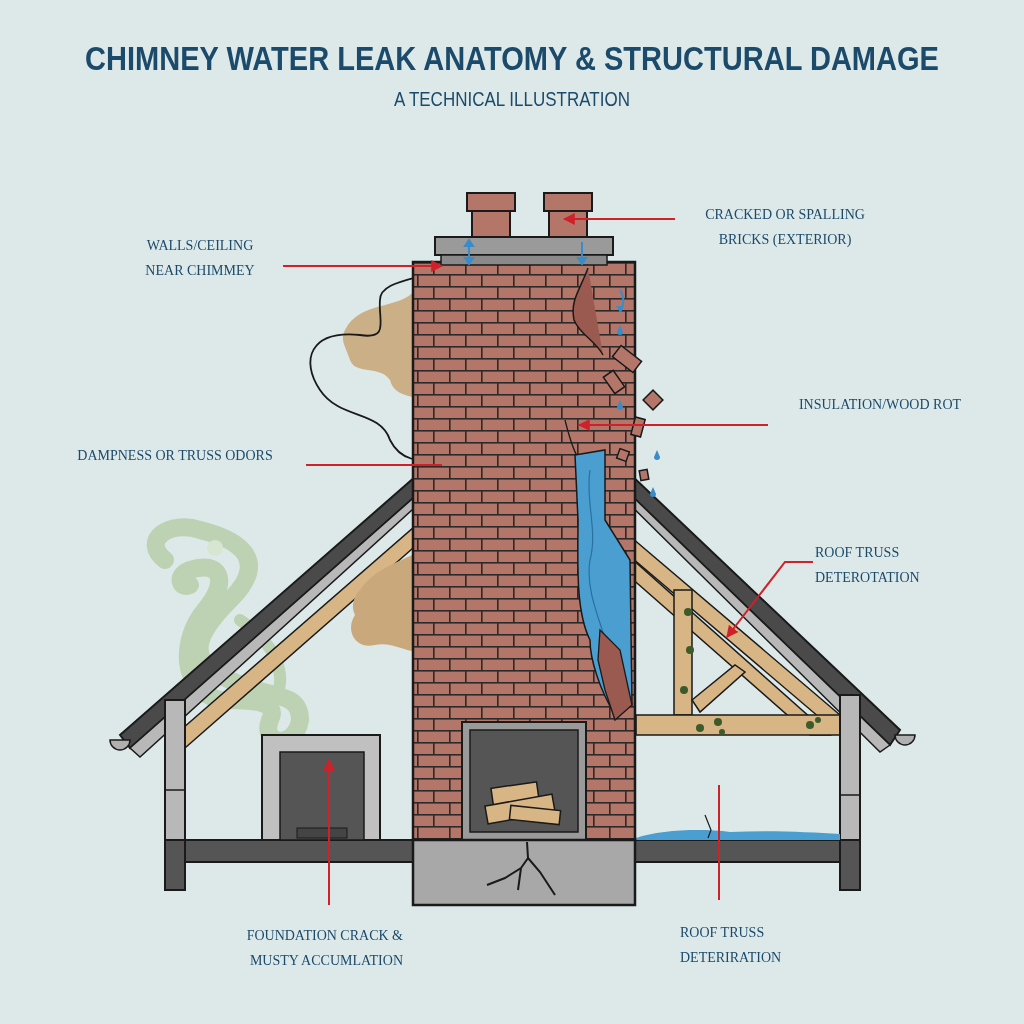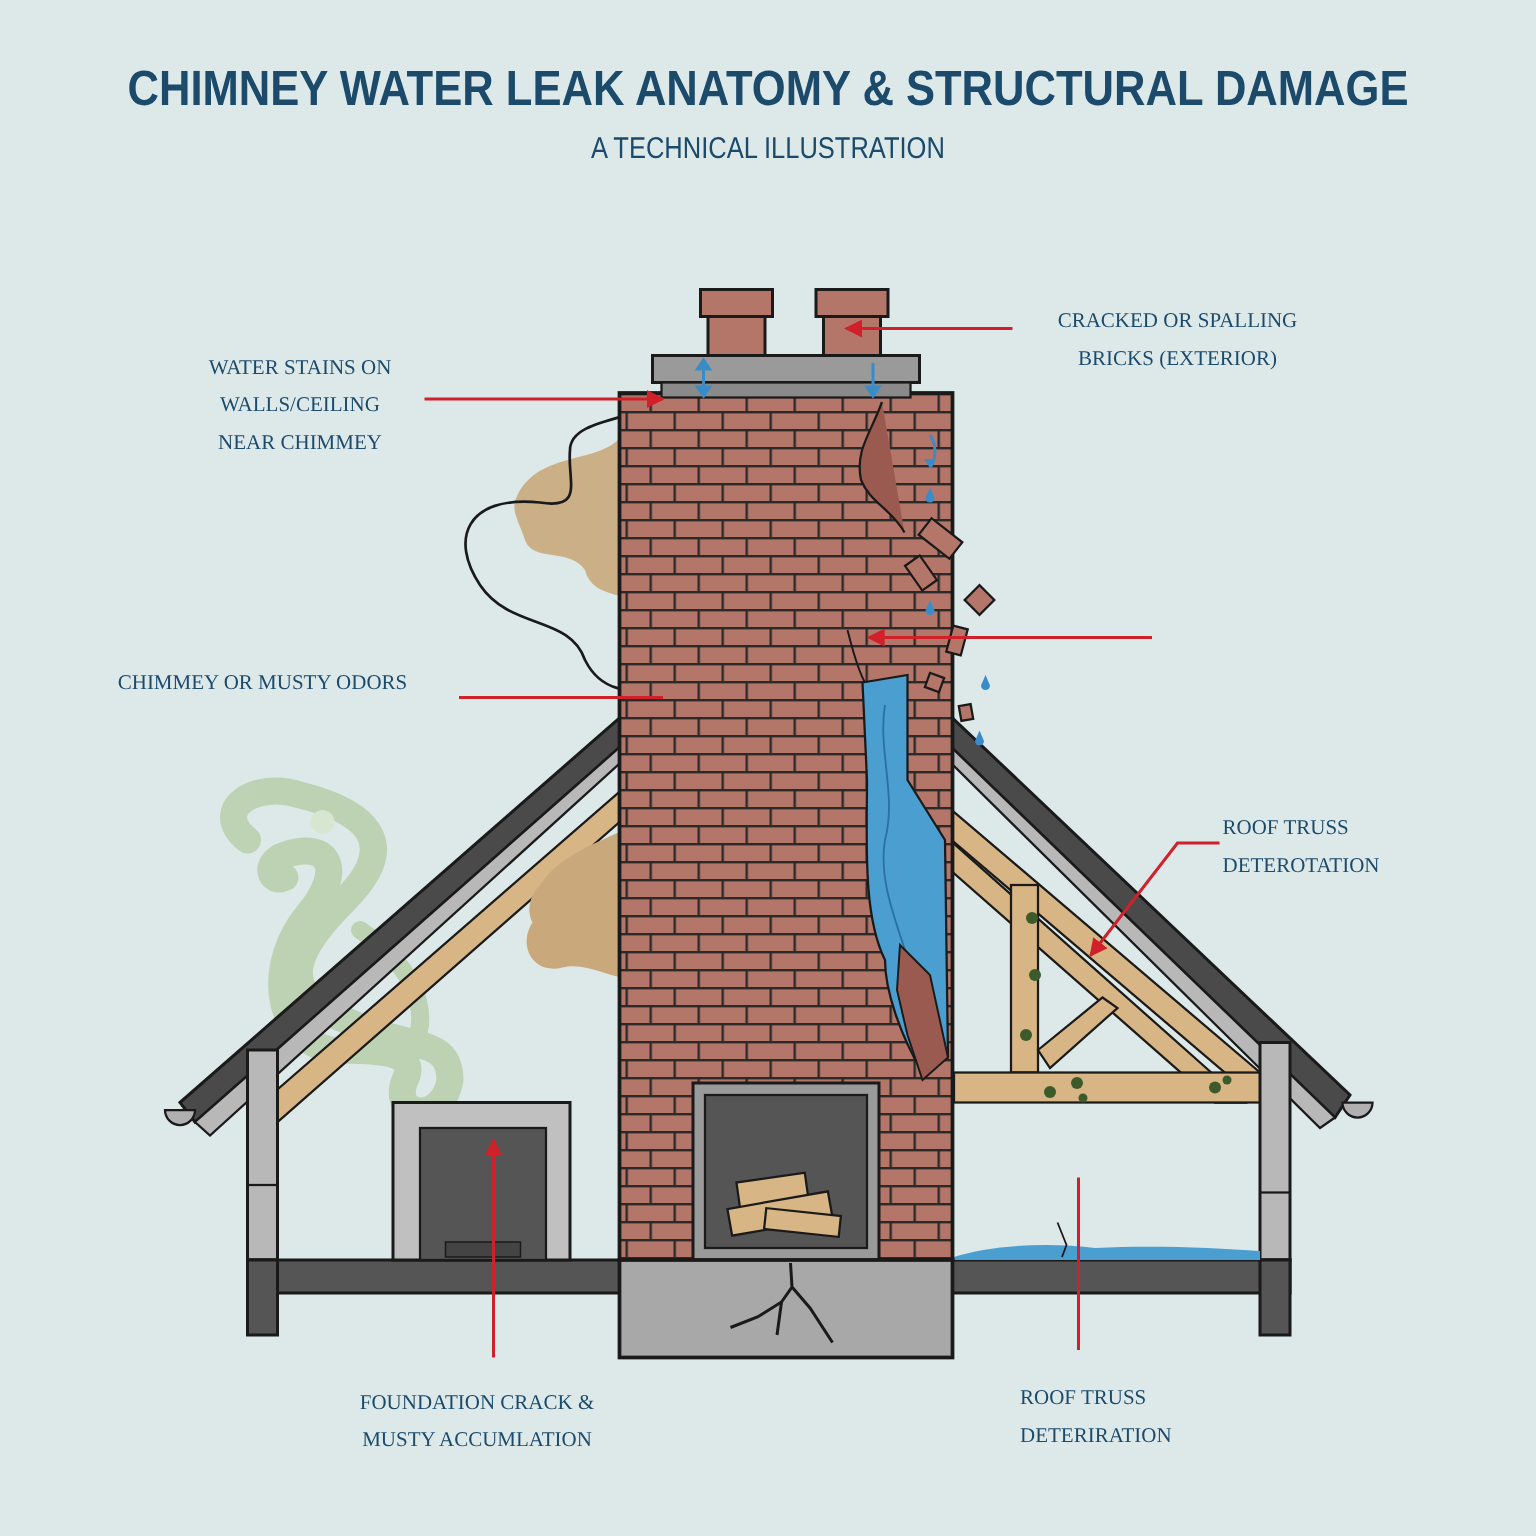--- a/index.html
+++ b/index.html
@@ -187,43 +187,43 @@
     <line x1="675" y1="219" x2="564" y2="219" marker-end="url(#arrowRed)"></line>
     <line x1="306" y1="465" x2="442" y2="465"></line>
     <line x1="768" y1="425" x2="579" y2="425" marker-end="url(#arrowRed)"></line>
     <polyline points="813,562 785,562 727,637" marker-end="url(#arrowRed)"></polyline>
     <line x1="329" y1="905" x2="329" y2="760" marker-end="url(#arrowRed)"></line>
     <line x1="719" y1="785" x2="719" y2="900"></line>
   </g>
 </svg>
 
 <div class="label" style="left:110px; top:233px; width:180px;">
-  <span>WATER STAINS ON</span>
   <span>WALLS/CEILING</span>
   <span>NEAR CHIMMEY</span>
 </div>
 
 <div class="label" style="left:680px; top:202px; width:210px;">
   <span>CRACKED OR SPALLING</span>
   <span>BRICKS (EXTERIOR)</span>
 </div>
 
 <div class="label" style="left:45px; top:443px; width:260px;">
-  <span>CHIMMEY OR MUSTY ODORS</span>
+  <span>DAMPNESS OR TRUSS ODORS</span>
 </div>
 
 <div class="label" style="left:770px; top:392px; width:220px;">
+  <span>INSULATION/WOOD ROT</span>
 </div>
 
 <div class="label" style="left:815px; top:540px; width:140px; text-align:left;">
   <span>ROOF TRUSS</span>
   <span>DETEROTATION</span>
 </div>
 
-<div class="label" style="left:213px; top:923px; width:210px;">
+<div class="label" style="left:193px; top:923px; width:210px;text-align:right;">
   <span>FOUNDATION CRACK &amp;</span>
   <span>MUSTY ACCUMLATION</span>
 </div>
 
 <div class="label" style="left:680px; top:920px; width:140px; text-align:left;">
   <span>ROOF TRUSS</span>
   <span>DETERIRATION</span>
 </div>
 
 </body></html>

